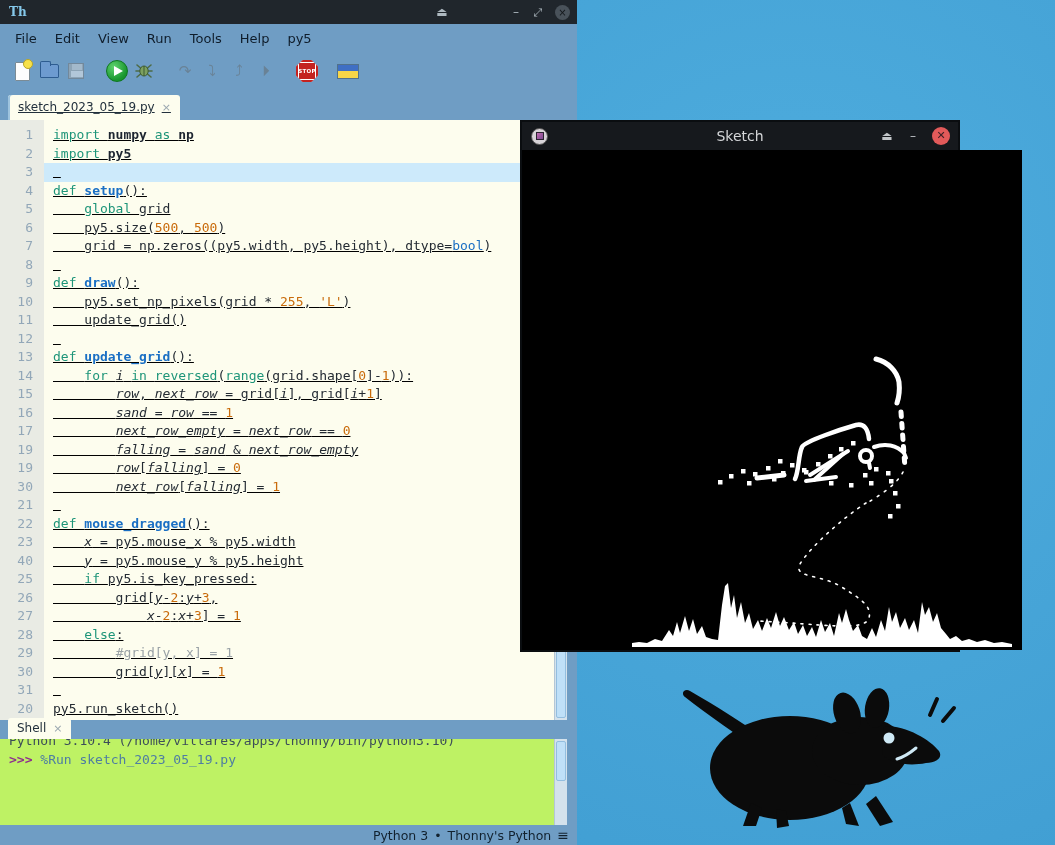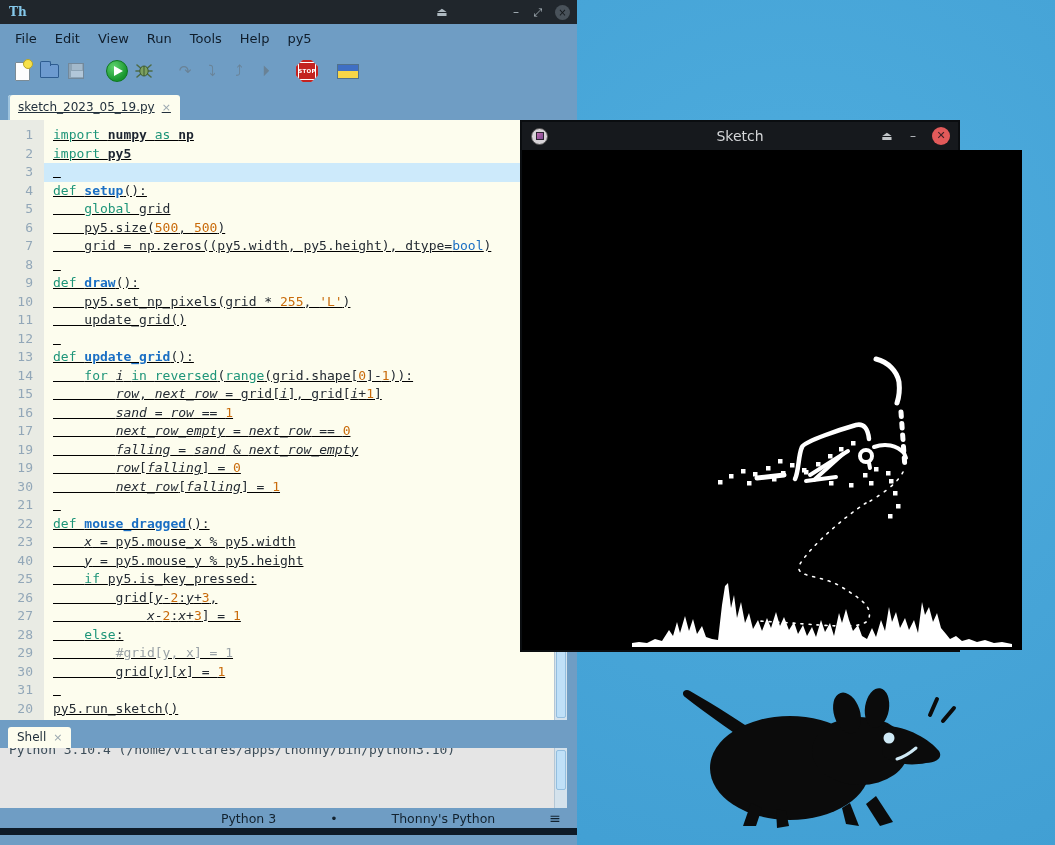--- a/index.html
+++ b/index.html
@@ -63,32 +63,32 @@
   .tok-bd { color:#1d2530; font-weight:bold; }
   .tok-bi { color:#1a6fc4; }
   .tok-nm { color:#c96b0b; }
   .tok-cm { color:#9aa2a6; }
   .tok-it { color:#242b33; font-style:italic; }
   .tok-pl { color:#242b33; }
   .t-vscroll { width:13px; flex:none; background:#d4e2ec; border-left:1px solid #b4c7d6; position:relative; }
   .t-vscroll .thumb { position:absolute; left:1px; right:1px; border-radius:2px; background:#bfe0f8; border:1px solid #93bedf; }
   .t-rframe { width:10px; flex:none; background:#6f9dc4; }
 
-  .t-shellrow { height:28px; display:flex; align-items:flex-end; padding-left:8px; background:#6f9dc4; }
+  .t-shellrow { height:19px; display:flex; align-items:flex-end; padding-left:8px; background:#6f9dc4; }
   .t-shelltab { background:#fdfdee; border-radius:3px 3px 0 0; padding:3px 8px 4px 9px; font-size:12px; color:#22303c;
      display:flex; align-items:center; }
   .t-shelltab .x { color:#9aa7af; margin-left:7px; font-size:11px; }
-  .t-shell { height:60px; display:flex; background:#e5e5e5; overflow:hidden; }
+  .t-shell { height:86px; display:flex; background:#bef264; overflow:hidden; }
   .t-shell-lines { flex:1 1 auto; font:13px/18.5px "DejaVu Sans Mono",monospace; white-space:pre; margin-top:-7px; overflow:hidden; padding-left:9px; }
   .tok-out { color:#3c4d59; }
   .tok-prompt { color:#8e2f8e; font-weight:bold; }
   .tok-magic { color:#4e7da3; }
 
-  .t-statusbar { height:20px; display:flex; align-items:center; justify-content:flex-end; padding-right:16px;
-     font-size:12.5px; color:#12222f; background:#6f9dc4;gap:48px; }
+  .t-statusbar { height:20px; display:flex; align-items:center; justify-content:flex-end; padding-right:8px;
+     font-size:12.5px; color:#12222f; background:#6f9dc4; }
   .t-statusbar span { margin-left:6px; }
   .t-status-menu { font-size:14px; }
   .t-bottomstrip { height:7px; background:#0e1b28; }
 
   
   .sketch { position:absolute; left:520px; top:120px; width:440px; height:532px; background:#000; border:2px solid #0a0d10; }
   .s-titlebar { height:28px; background:#16191d; display:flex; align-items:center; color:#d5d7d9; font-size:14px; position:relative; }
   .s-icon { width:17px; height:17px; border-radius:50%; background:#d8d4d8; margin-left:9px; display:flex; align-items:center; justify-content:center; border:1px solid #555; }
   .s-icon i { display:block; width:8px; height:8px; background:linear-gradient(135deg,#c06ab0,#7d4a90); border:1px solid #2a2230; }
   .s-title { position:absolute; left:0; right:0; text-align:center; pointer-events:none; }
@@ -243,21 +243,21 @@
     </div>
 
     <div class="t-shellrow">
       <span class="t-shelltab">
         <span>Shell</span>
         <span class="x">×</span>
       </span>
     </div>
 
     <div class="t-shell">
-      <div class="t-shell-lines"><div><span class="tok-out">Python 3.10.4 (/home/villares/apps/thonny/bin/python3.10)</span></div></div>
+      <div class="t-shell-lines"><div><span class="tok-out">Python 3.10.4 (/home/villares/apps/thonny/bin/python3.10)</span></div><div><span class="tok-prompt">&gt;&gt;&gt; </span><span class="tok-magic">%Run sketch_2023_05_19.py</span></div></div>
       <div class="t-vscroll">
         <div class="thumb" style="top:2px;height:40px"></div>
       </div>
       <div class="t-rframe"></div>
     </div>
 
     <div class="t-statusbar">
       <span>Python 3</span>
       <span>•</span>
       <span>Thonny's Python</span>

